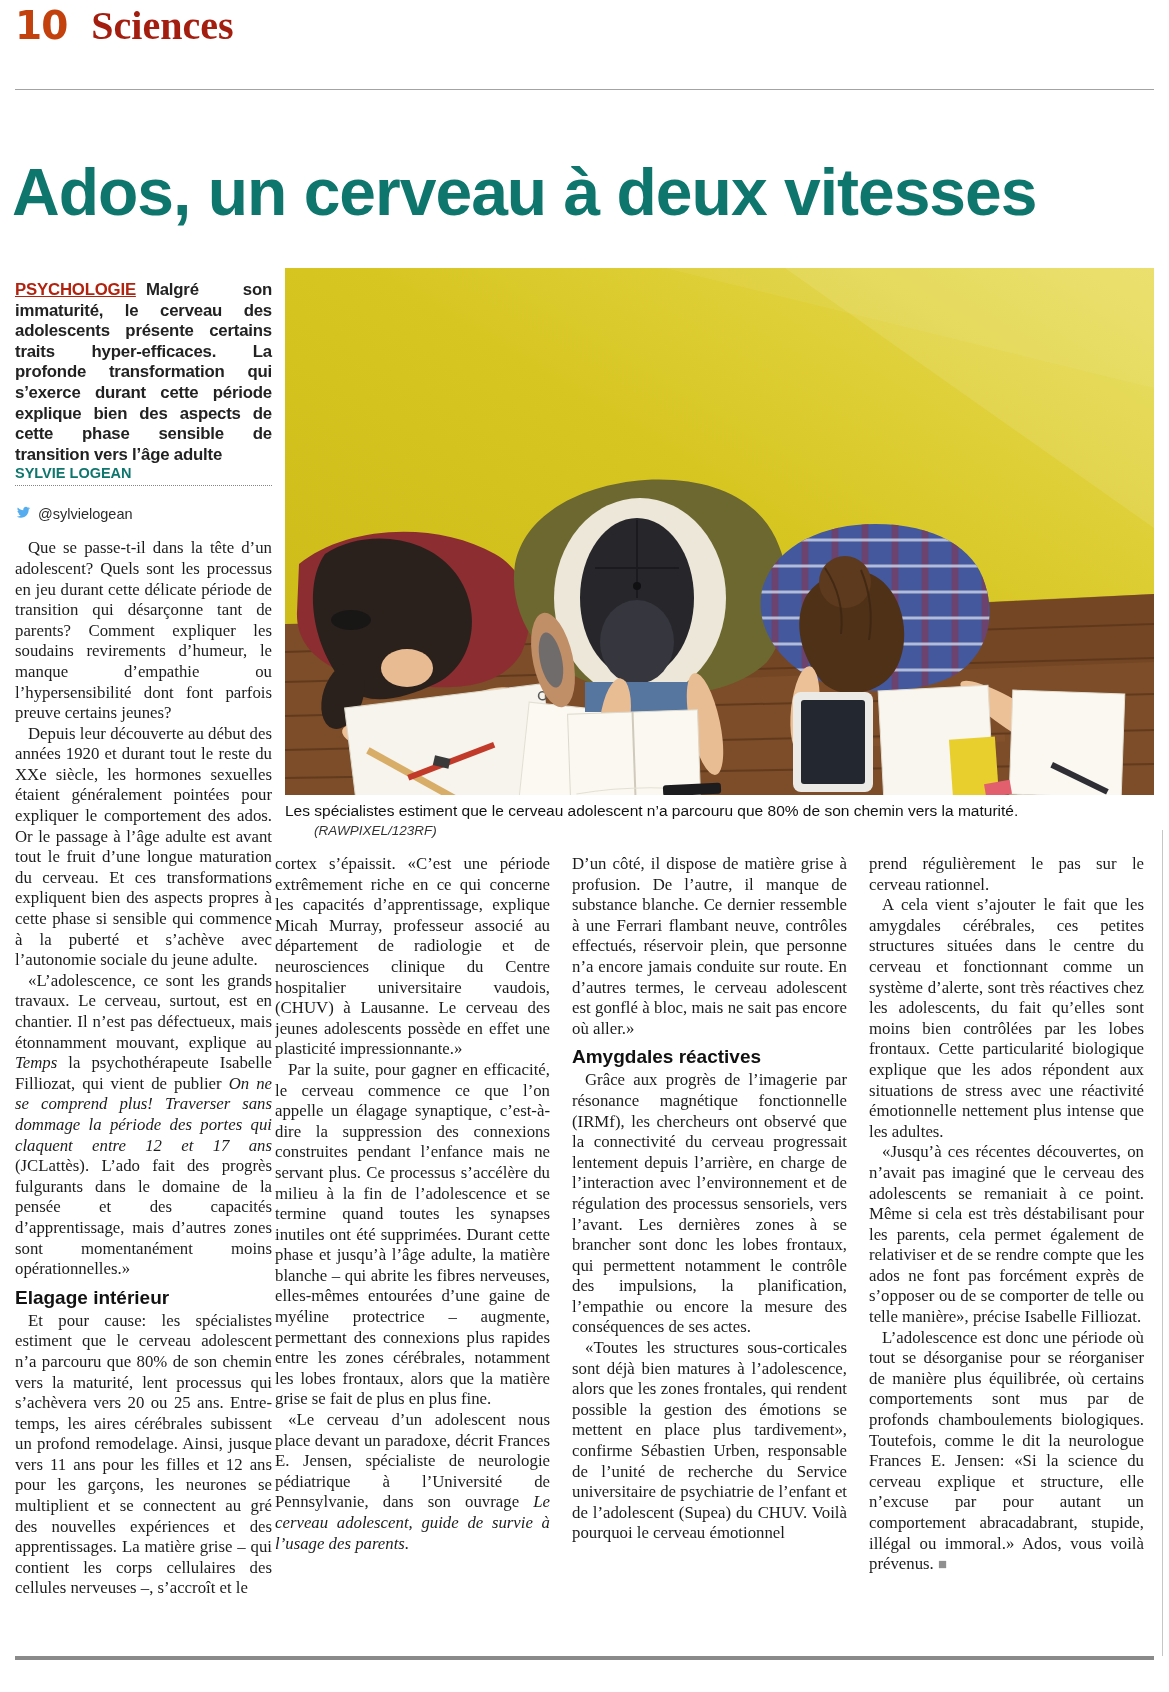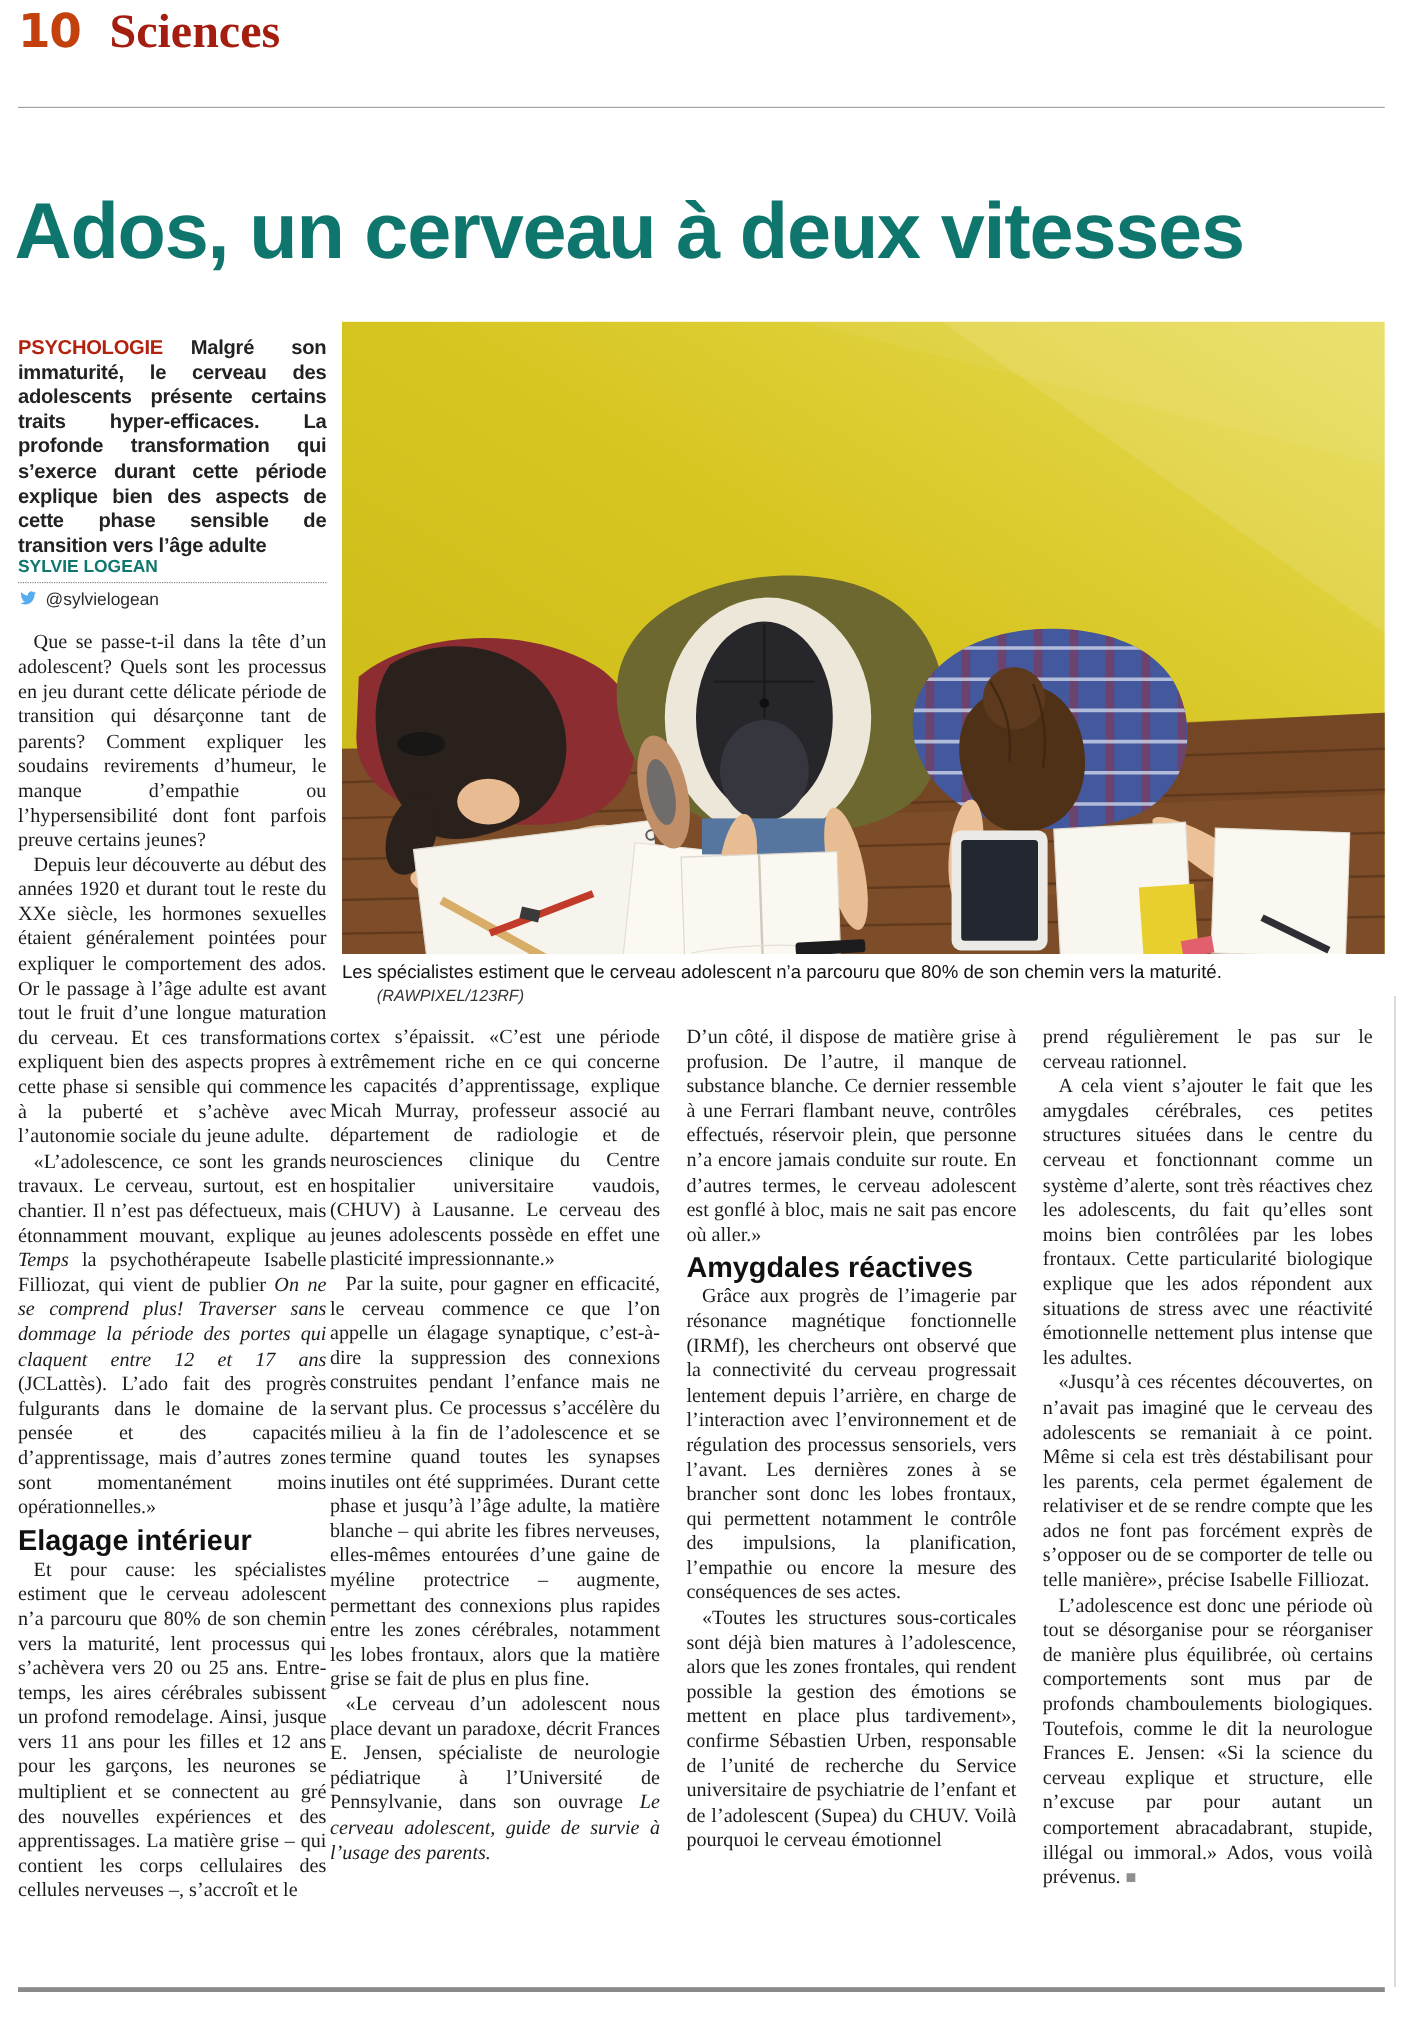--- a/index.html
+++ b/index.html
@@ -18,32 +18,32 @@
     position:absolute;left:12px;top:158px;width:1140px;margin:0;
     font-family:Liberation Sans, sans-serif;font-weight:bold;font-size:66px;line-height:1.05;
     letter-spacing:-1px;color:#0f766e;
   }
   
   .col-left{position:absolute;left:15px;top:280px;width:257px;}
   .kicker{
     margin:0 0 26px 0;font-family:"Liberation Sans",sans-serif;font-weight:bold;
     font-size:17.5px;line-height:21px;color:#222;text-align:justify;letter-spacing:-0.2px;
   }
-  .kicker-label{color:#b2230f;margin-right:23px;}
+  .kicker-label{color:#b2230f;margin-right:10px;text-decoration:underline;}
   .byline-author{font-family:"Liberation Sans",sans-serif;font-weight:bold;font-size:14.5px;color:#0f766e;
     padding-bottom:4px;border-bottom:1px dotted #858585;}
-  .twitter-row{display:flex;align-items:center;gap:6px;margin-top:5px;margin-bottom:16px;
+  .twitter-row{display:flex;align-items:center;gap:6px;margin-top:19px;margin-bottom:16px;
     font-family:"Liberation Sans",sans-serif;font-size:14.5px;color:#2b2b2b;}
   .twitter-row svg{flex:0 0 auto;}
   
   .bodytext p{margin:0;font-size:16.8px;line-height:20.6px;text-align:justify;}
   .bodytext p.ind{text-indent:13px;}
   .bodytext h3{
     margin:7px 0 2px 0;font-family:"Liberation Sans",sans-serif;font-weight:bold;
-    font-size:24px;line-height:22px;color:#111;
+    font-size:19px;line-height:22px;color:#111;
   }
   
   .photo{position:absolute;left:285px;top:268px;width:869px;height:527px;}
   .photo svg{display:block;width:869px;height:527px;}
   .caption{
     position:absolute;left:285px;top:801px;width:869px;
     font-family:"Liberation Sans",sans-serif;font-size:15.5px;color:#111;line-height:19px;
   }
   .caption .credit{font-style:italic;font-size:13.5px;color:#333;margin-left:29px;}
   

